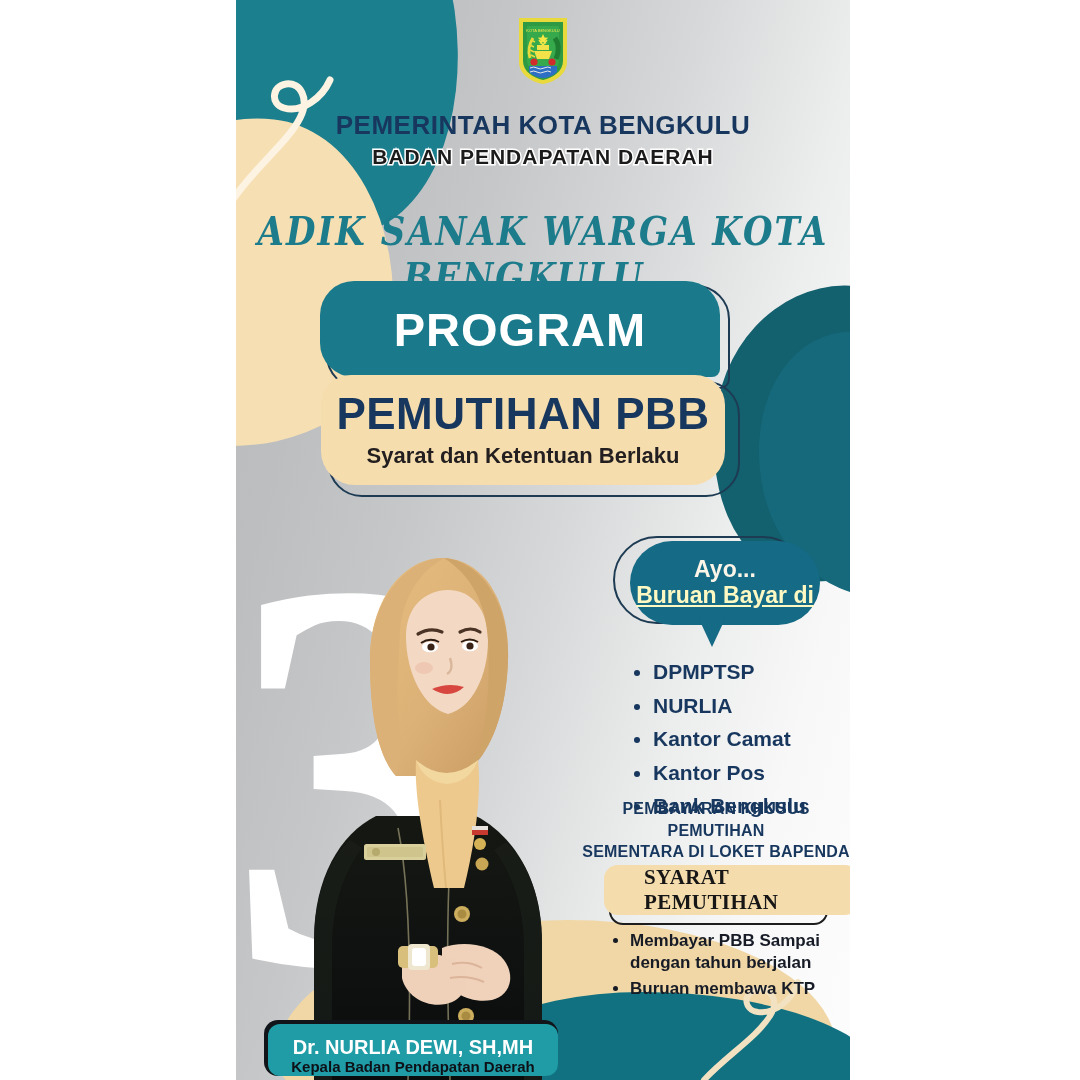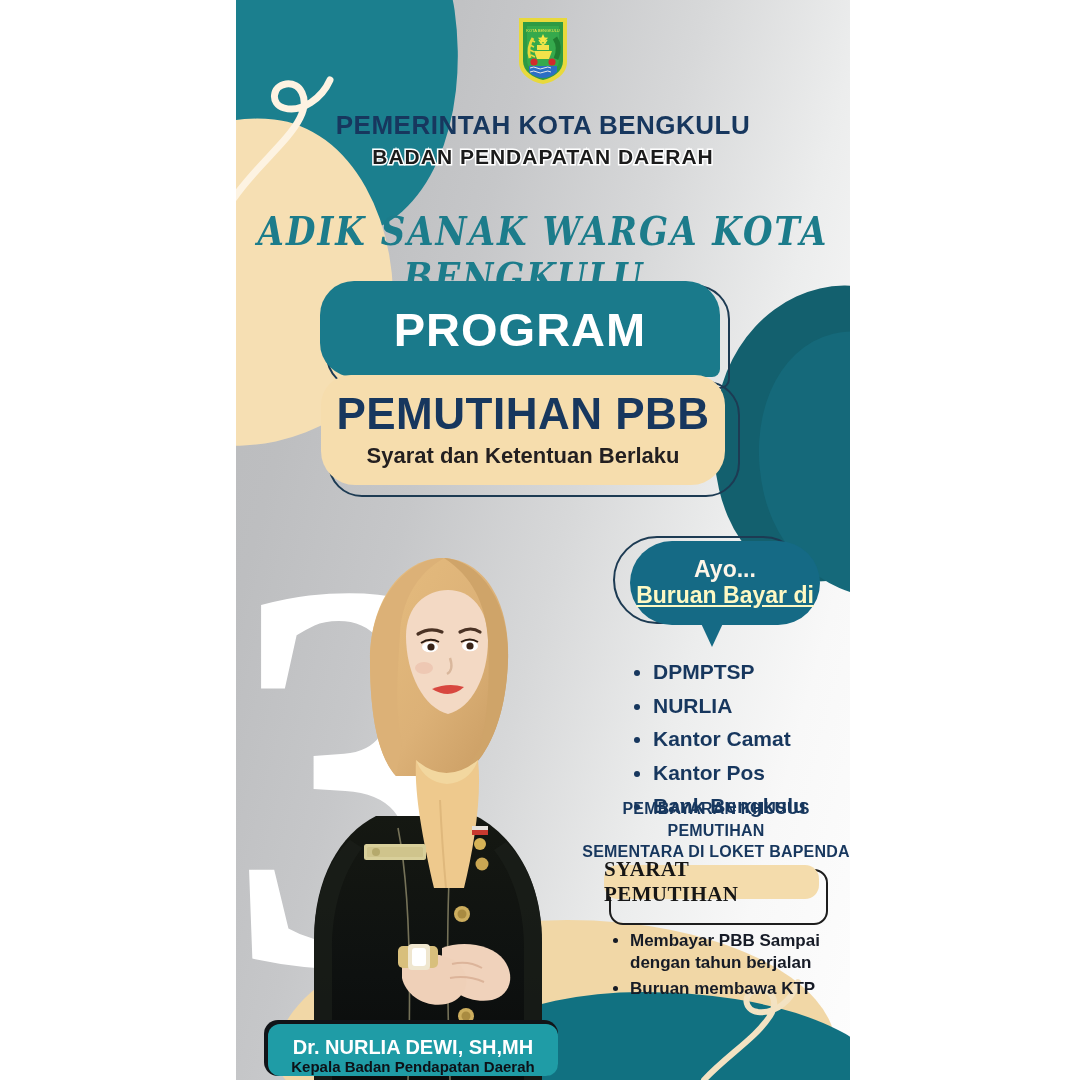--- a/index.html
+++ b/index.html
@@ -145,22 +145,22 @@
     color:#17375e;font-size:16px;font-weight:bold;line-height:1.35;letter-spacing:.2px;
   }
 
   
   .syarat-wrap{position:absolute;left:368px;top:865px;width:225px;height:56px;}
   .syarat-outline{
     position:absolute;left:5px;top:4px;width:215px;height:52px;
     border:2px solid #1d1d1d;border-radius:14px;
   }
   .syarat{
-    position:absolute;left:0;top:0;width:215px;height:34px;background:#f4dcac;
-    border-radius:14px;display:flex;align-items:center;justify-content:center;
+    position:absolute;left:0;top:0;width:215px;height:50px;background:#f4dcac;
+    border-radius:14px;display:flex;align-items:center;justify-content:center;padding-left:40px;
   }
   .syarat span{
     color:#161616;font-size:21px;font-weight:bold;font-family:"Liberation Serif",serif;
     letter-spacing:.4px;
   }
 
   .syarat-list{position:absolute;left:372px;top:930px;width:255px;padding-left:22px;margin:0;}
   .syarat-list li{
     color:#161b26;font-size:17px;font-weight:bold;line-height:1.28;margin-bottom:4px;list-style:disc;
   }

